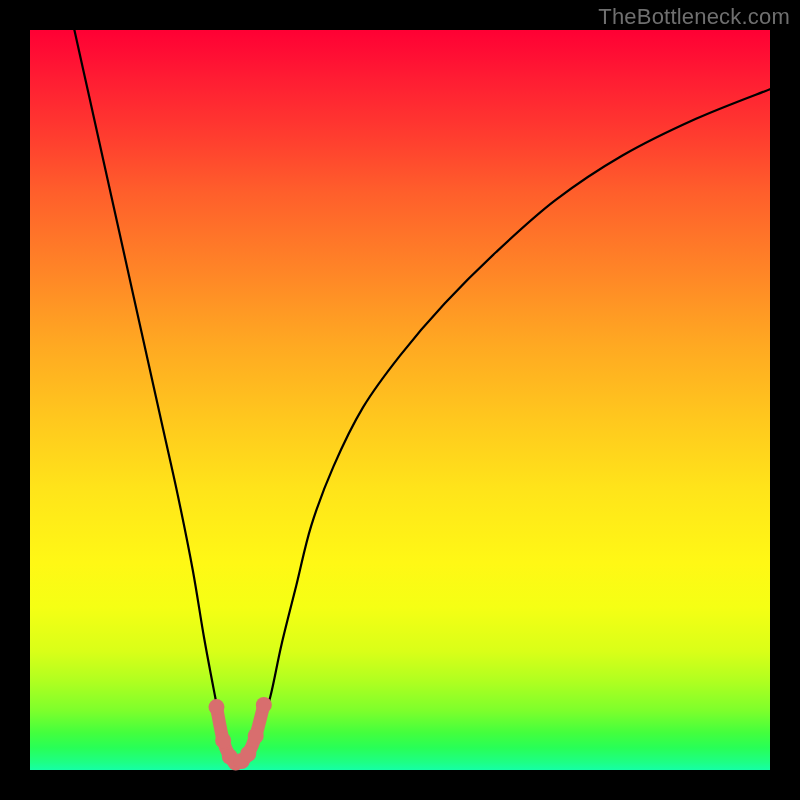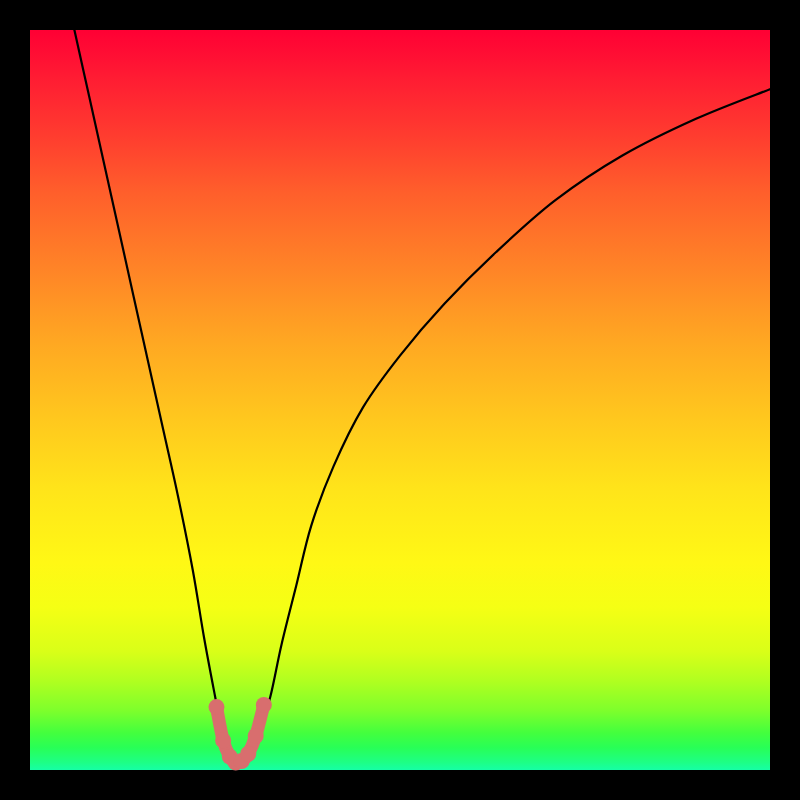--- a/index.html
+++ b/index.html
@@ -78,13 +78,14 @@
           <circle cx="193.14000000000001" cy="710.4" r="8" fill="#d86e6e"></circle>
           <circle cx="199.8" cy="726.68" r="8" fill="#d86e6e"></circle>
           <circle cx="205.72000000000003" cy="732.6" r="8" fill="#d86e6e"></circle>
           <circle cx="211.64000000000001" cy="731.12" r="8" fill="#d86e6e"></circle>
           <circle cx="218.29999999999998" cy="723.72" r="8" fill="#d86e6e"></circle>
           <circle cx="225.7" cy="705.96" r="8" fill="#d86e6e"></circle>
           <circle cx="233.84" cy="674.88" r="8" fill="#d86e6e"></circle>
         </g>
     </svg>
   </div>
+  <div class="watermark">TheBottleneck.com</div>
 </div>
 
 </body></html>

